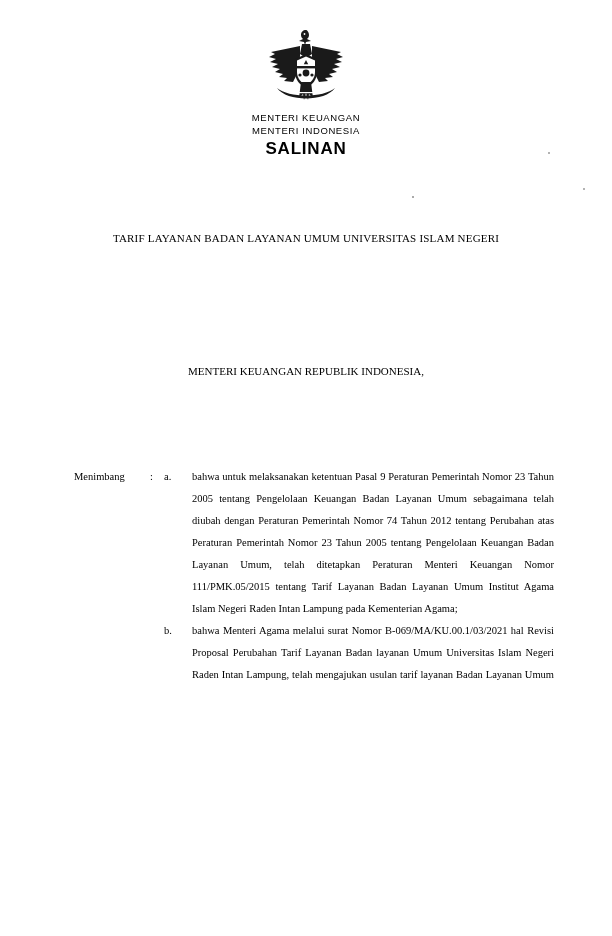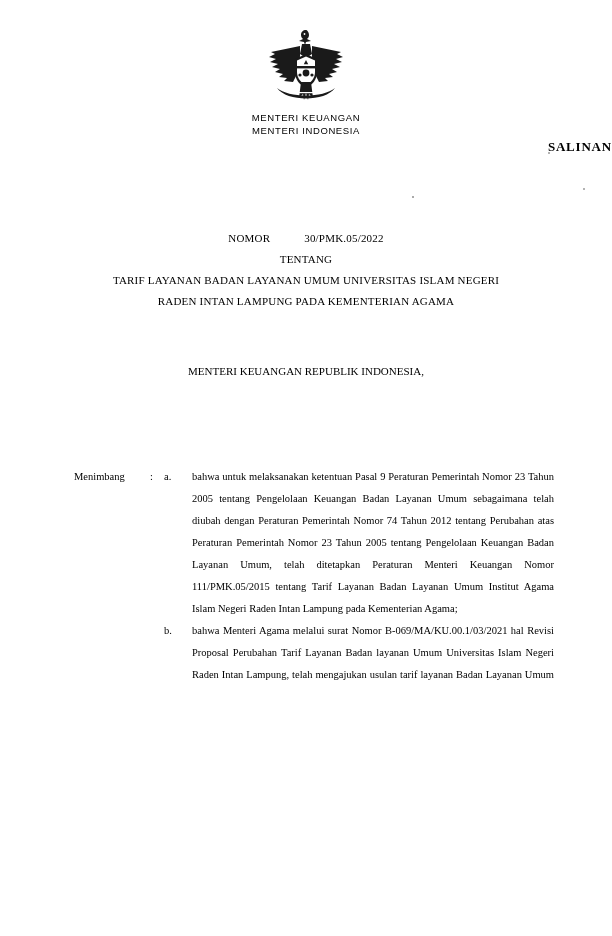--- a/index.html
+++ b/index.html
@@ -39,25 +39,25 @@
     font-size: 9.5px;
     letter-spacing: 0.6px;
     line-height: 12.5px;
     font-family: "Liberation Sans", sans-serif;
   }
   .salinan {
     position: absolute;
     top: 139px;
     left: 0;
     width: 612px;
-    text-align: right;
-    font-size: 13px;
+    text-align: center;
+    font-size: 17px;
     font-weight: bold;
     letter-spacing: 0.8px;
-    font-family: Liberation Serif, serif;
+    font-family: Liberation Sans, sans-serif;
   }
 
   
   .title-block {
     position: absolute;
     top: 228px;
     left: 76px;
     width: 460px;
     text-align: center;
     font-size: 11px;
@@ -169,26 +169,21 @@
   </div>
 
   <div class="ministry">
     <div>MENTERI KEUANGAN</div>
     <div>MENTERI INDONESIA</div>
   </div>
 
   <div class="salinan">SALINAN</div>
 
   <div class="title-block">
-    <div class="title-line nomor-line">
-      <span class="label">NOMOR</span><span>30/PMK.05/2022</span>
-    </div>
-    <div class="title-line">TENTANG</div>
     <div class="title-line">TARIF LAYANAN BADAN LAYANAN UMUM UNIVERSITAS ISLAM NEGERI</div>
-    <div class="title-line">RADEN INTAN LAMPUNG PADA KEMENTERIAN AGAMA</div>
   </div>
 
   <div class="title-sub">
     <span class="l2">MENTERI KEUANGAN REPUBLIK INDONESIA,</span>
   </div>
 
   <div class="body">
 
     <div class="clause">
       <div class="kw">Menimbang</div>

